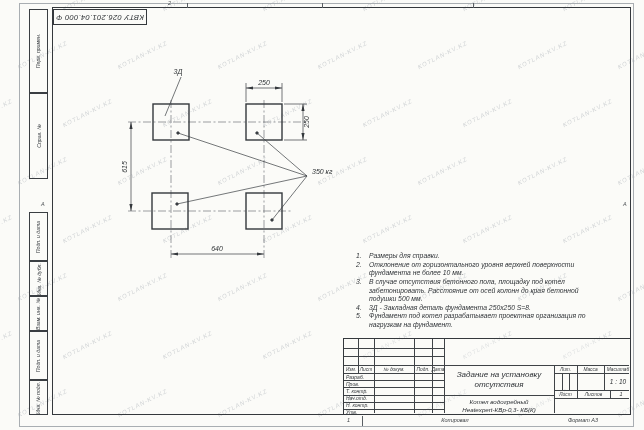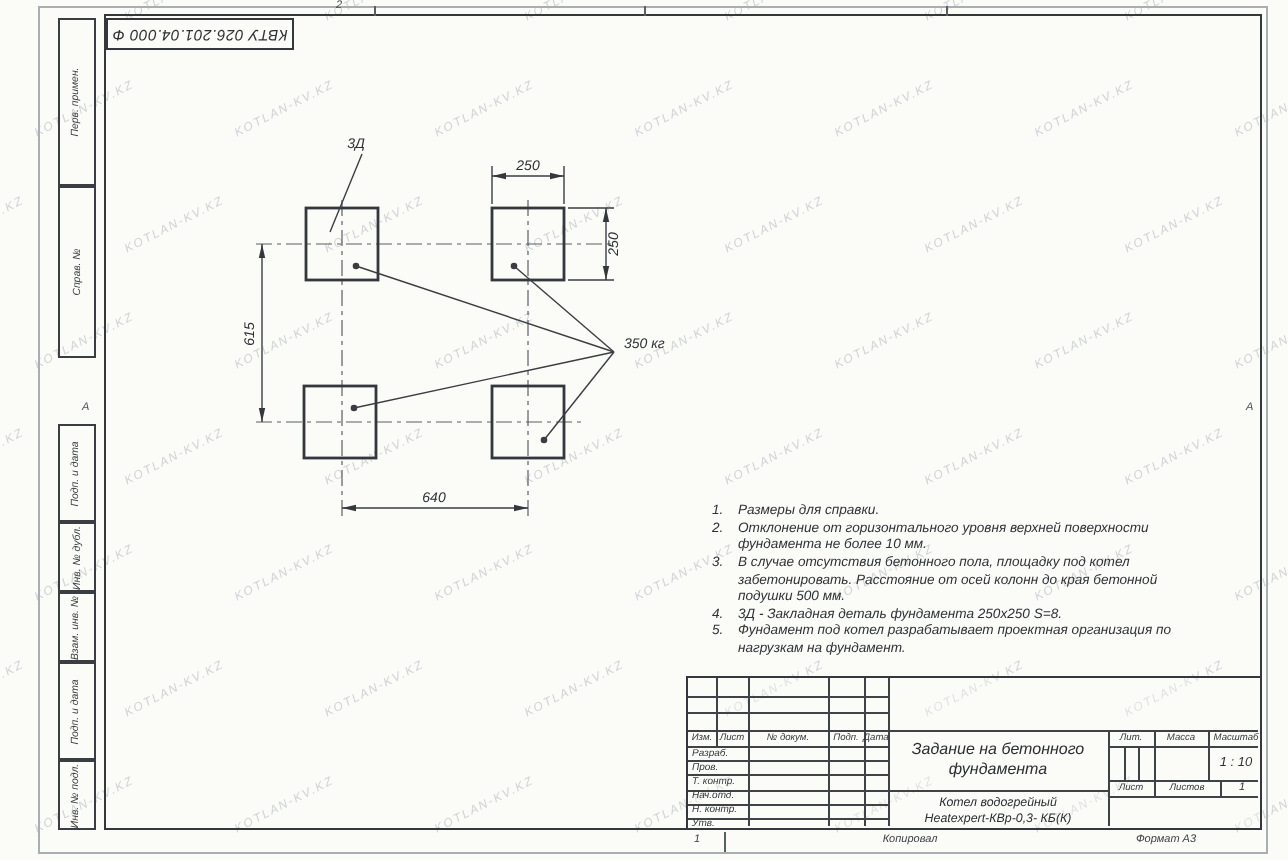--- a/index.html
+++ b/index.html
@@ -304,22 +304,22 @@
     <div class="cell tb-small" style="left:88px; top:26px; width:12px; height:8px;">Дата</div>
 
     <div class="tb-row-label" style="top:34px;">Разраб.</div>
     <div class="tb-row-label" style="top:41.2px;">Пров.</div>
     <div class="tb-row-label" style="top:48.3px;">Т. контр.</div>
     <div class="tb-row-label" style="top:55.5px;">Нач.отд.</div>
     <div class="tb-row-label" style="top:62.7px;">Н. контр.</div>
     <div class="tb-row-label" style="top:69.8px;">Утв.</div>
 
     <div class="name-cell">
-      <span>Задание на бетонного</span>
-      <span>фундамента</span>
+      <span>Задание на установку</span>
+      <span>отсутствия</span>
     </div>
 
     <div class="product-cell">
       <span>Котел водогрейный</span>
       <span>Heatexpert-КВр-0,3- КБ(К)</span>
     </div>
 
     <div class="cell tb-small" style="left:210px; top:26px; width:23px; height:8px;">Лит.</div>
     <div class="cell tb-small" style="left:233px; top:26px; width:27px; height:8px;">Масса</div>
     <div class="cell tb-small" style="left:260px; top:26px; width:28px; height:8px;">Масштаб</div>

